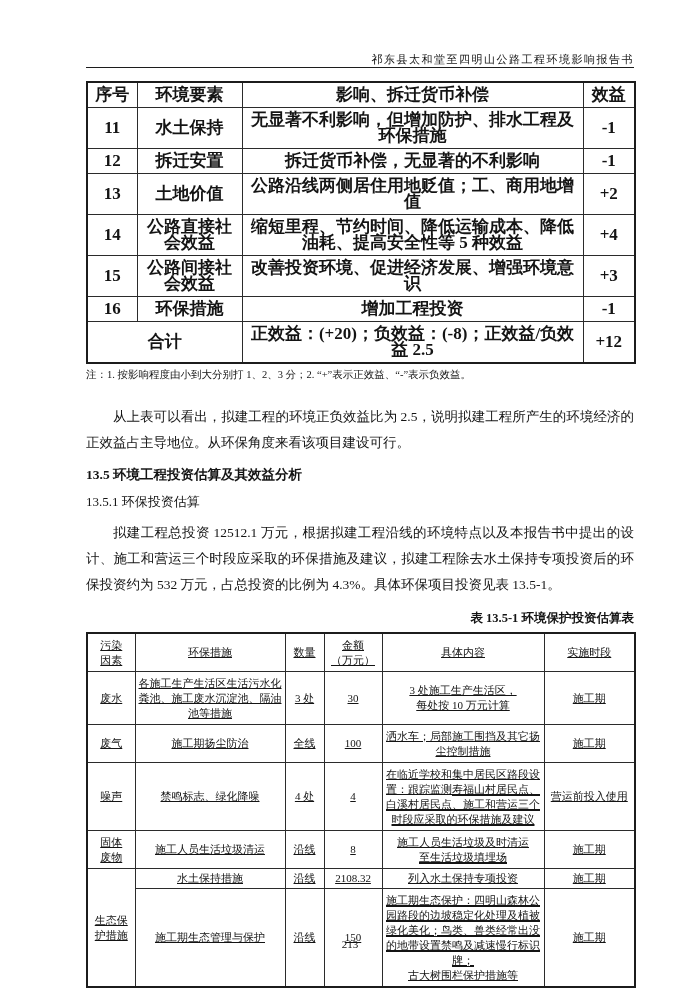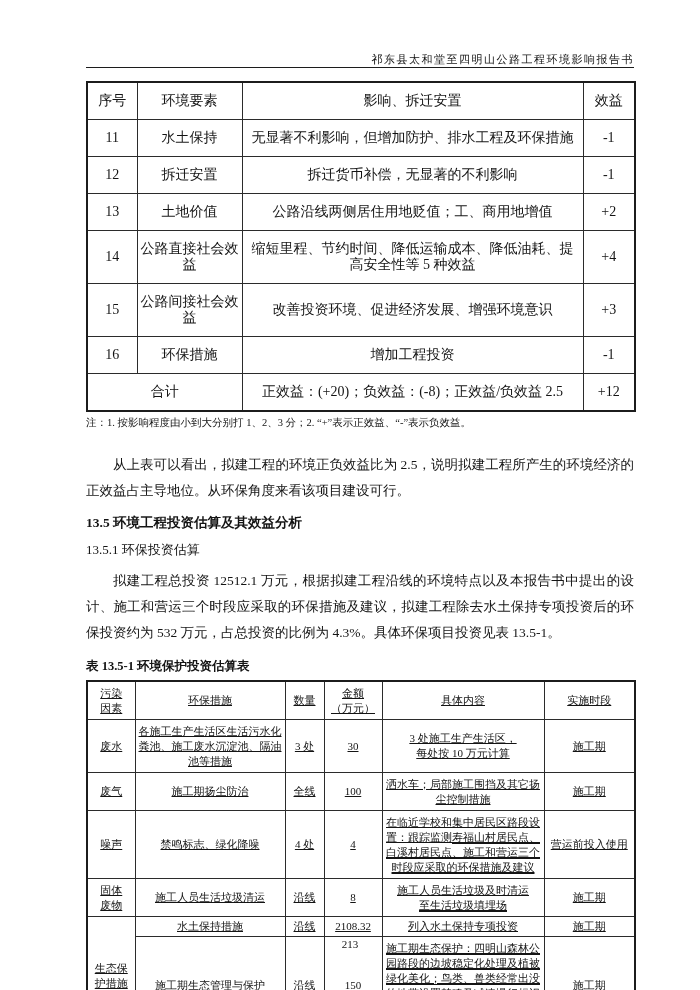--- a/index.html
+++ b/index.html
@@ -25,38 +25,38 @@
   
   table{border-collapse:collapse;table-layout:fixed;width:100%;}
   td,th{
     border:1px solid #2b2b2b;
     text-align:center;
     vertical-align:middle;
     font-weight:normal;
     word-break:break-all;
   }
   .t1{border:2px solid #1c1c1c;margin-top:13px;}
-  .t1 td,.t1 th{font-size:14px;line-height:16px;padding:10px 3px;}
+  .t1 td,.t1 th{font-size:17px;line-height:16px;padding:4px 3px;font-weight:bold;}
   .t2{border:2px solid #1c1c1c;margin-top:5px;text-decoration:underline;}
   .t2 td,.t2 th{font-size:11px;line-height:15px;padding:3.5px 2px;}
   .t2 td.slim{padding:2px 6px;}
   .u{text-decoration:underline;text-underline-offset:2px;}
   
   .note{font-size:10.5px;margin-top:4px;line-height:14px;}
   .para{
     font-size:13.5px;line-height:26px;
     text-align:justify;text-indent:2em;
     margin:0;
   }
   .p1{margin-top:22px;}
   .p2{margin-top:2px;}
   .h135{font-size:13.5px;font-weight:bold;margin:10px 0 9px 0;}
   .h1351{font-size:13px;font-weight:normal;margin:0 0 9px 0;}
   .caption{
-    text-align:left;font-weight:bold;font-size:12.5px;
+    text-align:right;font-weight:bold;font-size:12.5px;
     margin:12px 0 0 0;
   }
   .page-number{
     position:absolute;left:0;bottom:40px;width:700px;
     text-align:center;font-size:11px;
   }
 </style>
 </head>
 <body>
 
@@ -70,21 +70,21 @@
     <colgroup>
         <col style="width:50px">
         <col style="width:105px">
         <col style="width:341px">
         <col style="width:52px">
       </colgroup>
     <tbody>
         <tr>
       <th>序号</th>
       <th>环境要素</th>
-      <th>影响、拆迁安置</th>
+      <th>影响、拆迁货币补偿</th>
       <th>效益</th>
     </tr>
     <tr>
       <td>11</td>
       <td>水土保持</td>
       <td>无显著不利影响，但增加防护、排水工程及环保措施</td>
       <td>-1</td>
     </tr>
     <tr>
       <td>12</td>

